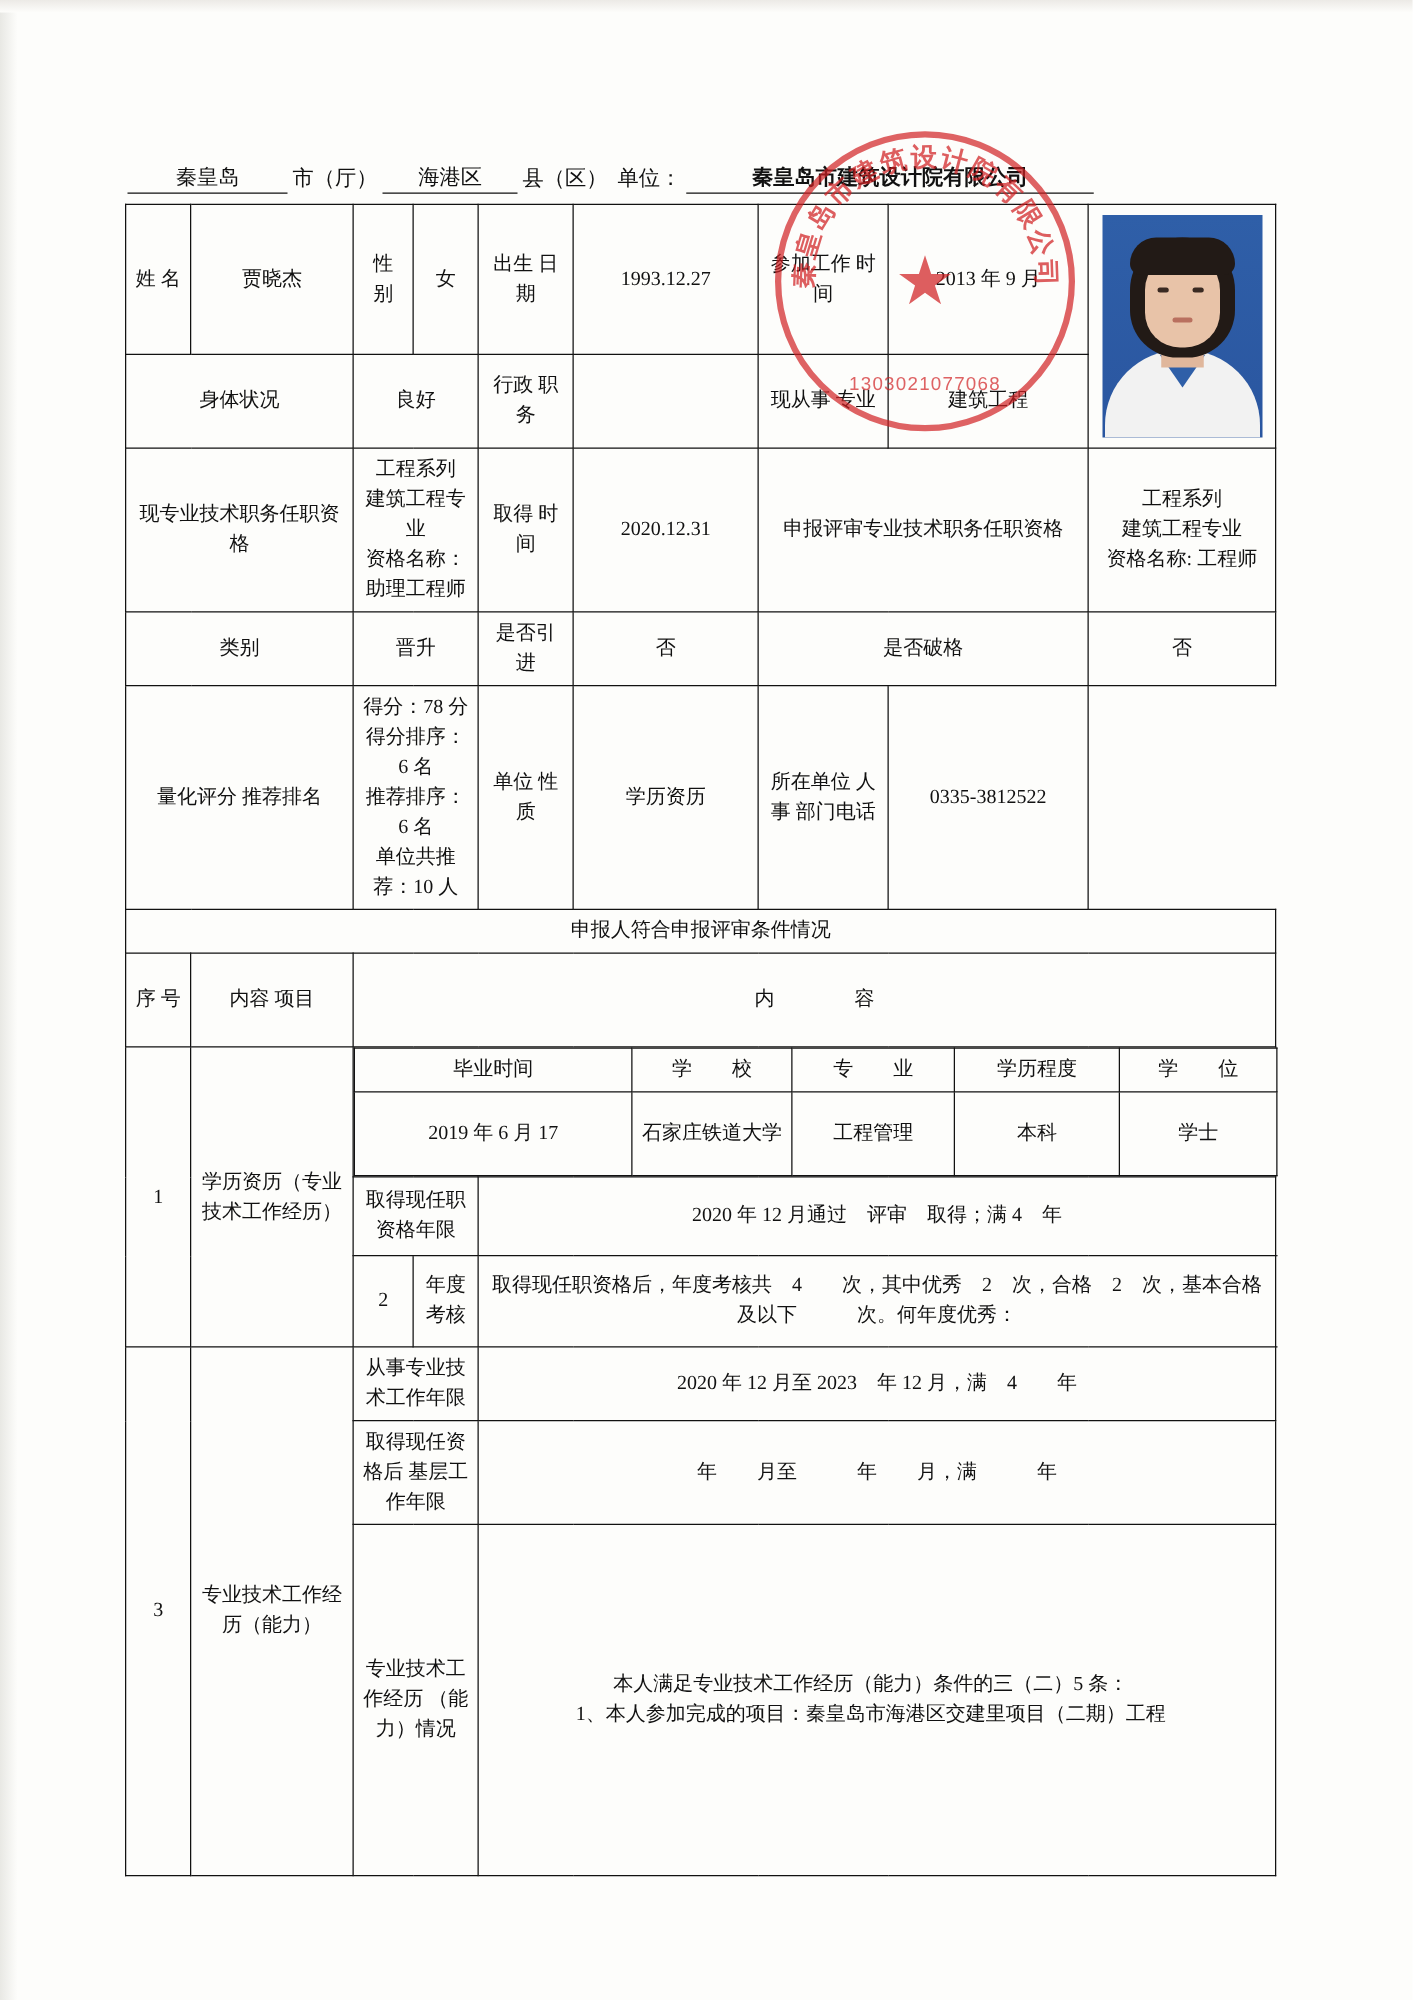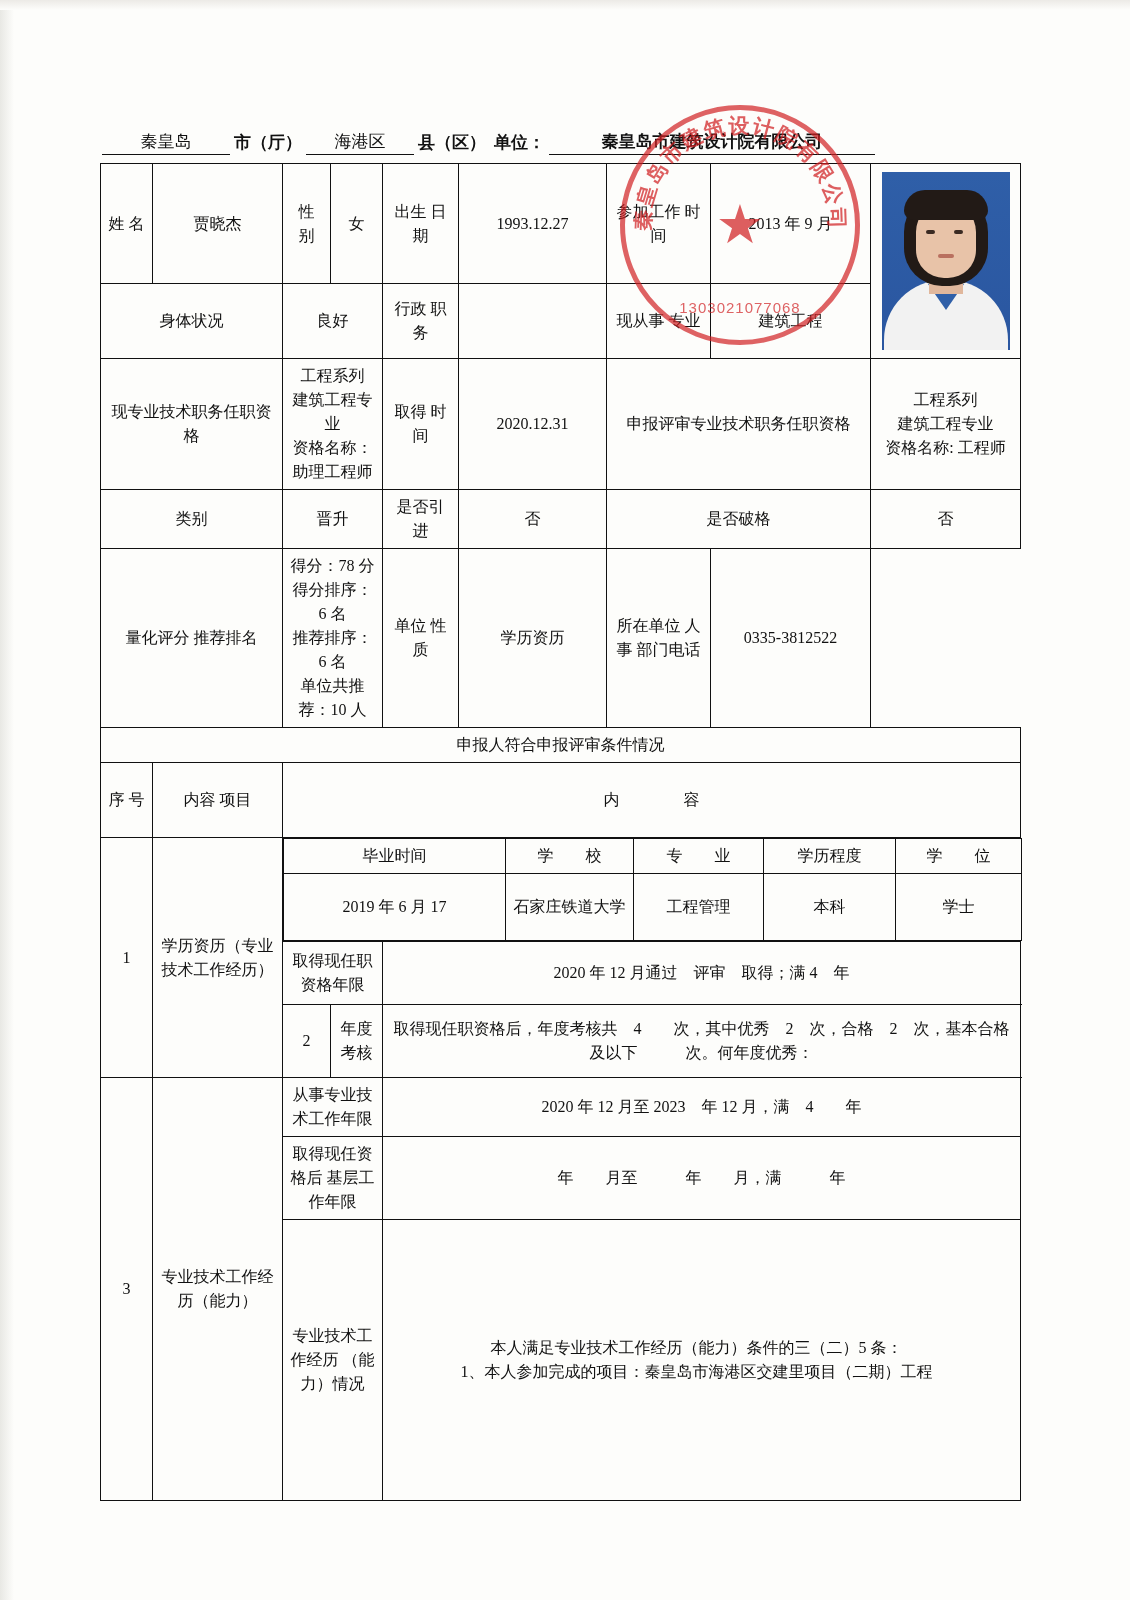--- a/index.html
+++ b/index.html
@@ -51,21 +51,21 @@
     font-size: 17px;
     margin: 0 0 8px 2px;
     white-space: nowrap;
   }
   .subline .fill {
     border-bottom: 1.5px solid #111;
     display: inline-block;
     text-align: center;
     padding: 0 4px 1px 4px;
   }
-  .subline .lbl { padding: 0 4px 1px 4px; font-weight: bold; }
+  .subline .lbl { padding: 0 4px 1px 4px; }
   .w-city { width: 120px; }
   .w-county { width: 100px; }
   .w-unit { width: 318px; font-weight: bold; }
 
   table.main {
     border-collapse: collapse;
     width: 920px;
     table-layout: fixed;
   }
   table.main td {

